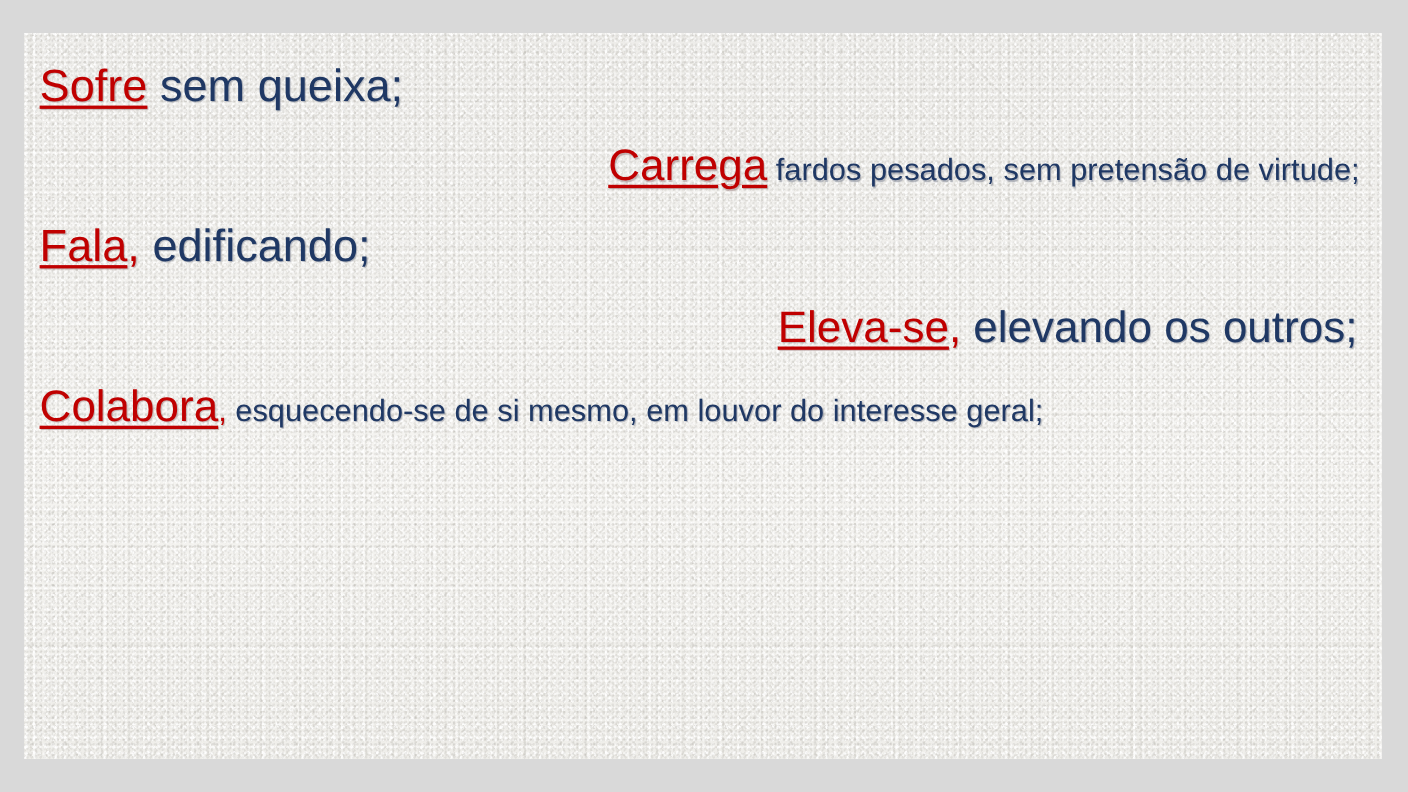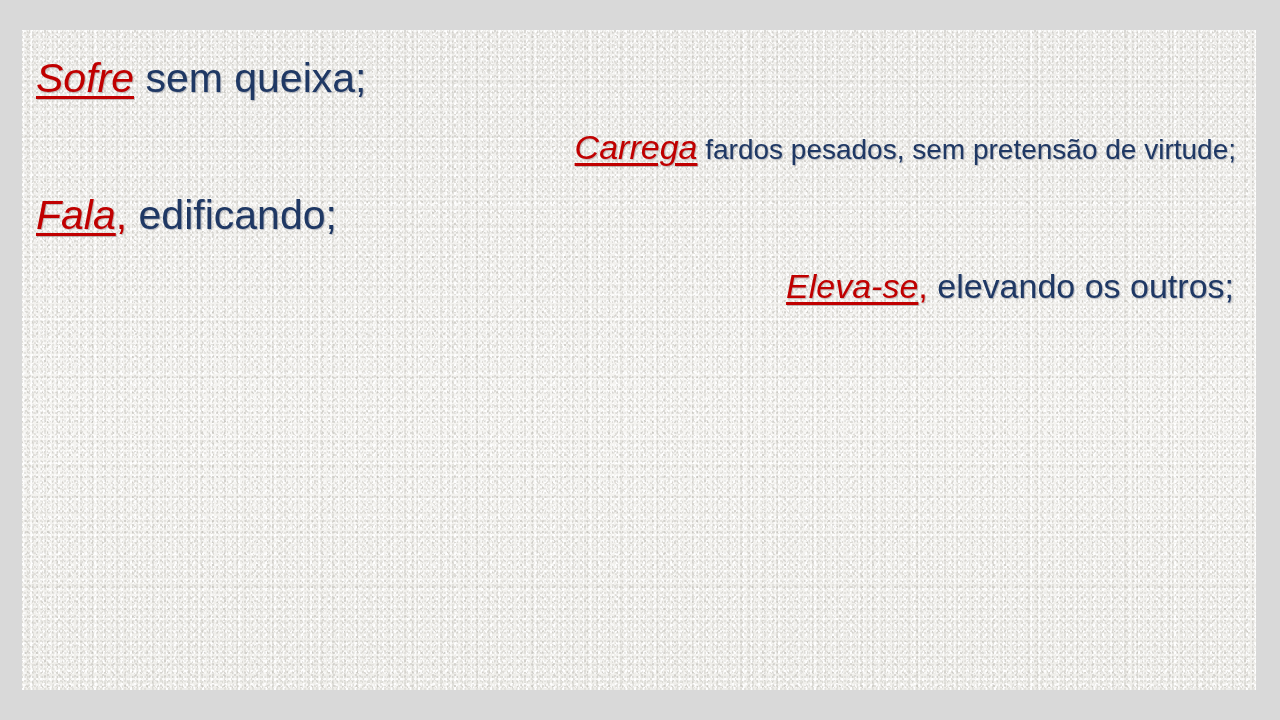--- a/index.html
+++ b/index.html
@@ -79,31 +79,30 @@
 
   .slide-line.align-left  { text-align: left; }
   .slide-line.align-right { text-align: right; }
 
   .keyword {
     color: #c00000;
     text-decoration: underline;
     text-decoration-thickness: 3px;
     text-underline-offset: 4px;
     text-shadow: 1px 1px 1px rgba(150,120,120,0.5);
-    font-style: italic;
   }
 
   .punct-red {
     color: #c00000;
     text-shadow: 1px 1px 1px rgba(150,120,120,0.5);
   }
 
   
   .size-lg { font-size: 41px; }
-  .size-md { font-size: 34px; }
+  .size-md { font-size: 40px; }
   .size-sm { font-size: 28px; }
 
   .line-1 { margin-top: 16px; }
   .line-2 { margin-top: 20px; padding-right: 6px; }
   .line-3 { margin-top: 20px; }
   .line-4 { margin-top: 21px; padding-right: 8px; }
   .line-5 { margin-top: 20px; }
   .line-6 { margin-top: 18px; padding-right: 8px; }
 </style>
 </head>
@@ -122,17 +121,20 @@
       </p>
 
       <p class="slide-line align-left size-lg line-3">
         <span class="keyword">Fala</span><span class="punct-red">,</span><span> edificando;</span>
       </p>
 
       <p class="slide-line align-right size-md line-4">
         <span class="keyword">Eleva-se</span><span class="punct-red">,</span><span> elevando os outros;</span>
       </p>
 
+      <p class="slide-line align-left size-sm line-5">
+        <span class="keyword size-md">Colabora</span><span class="punct-red">,</span><span> esquecendo-se de si mesmo, em louvor do interesse geral;</span>
+      </p>
 
 
     </div>
   </div>
 </div>
 
 </body></html>

